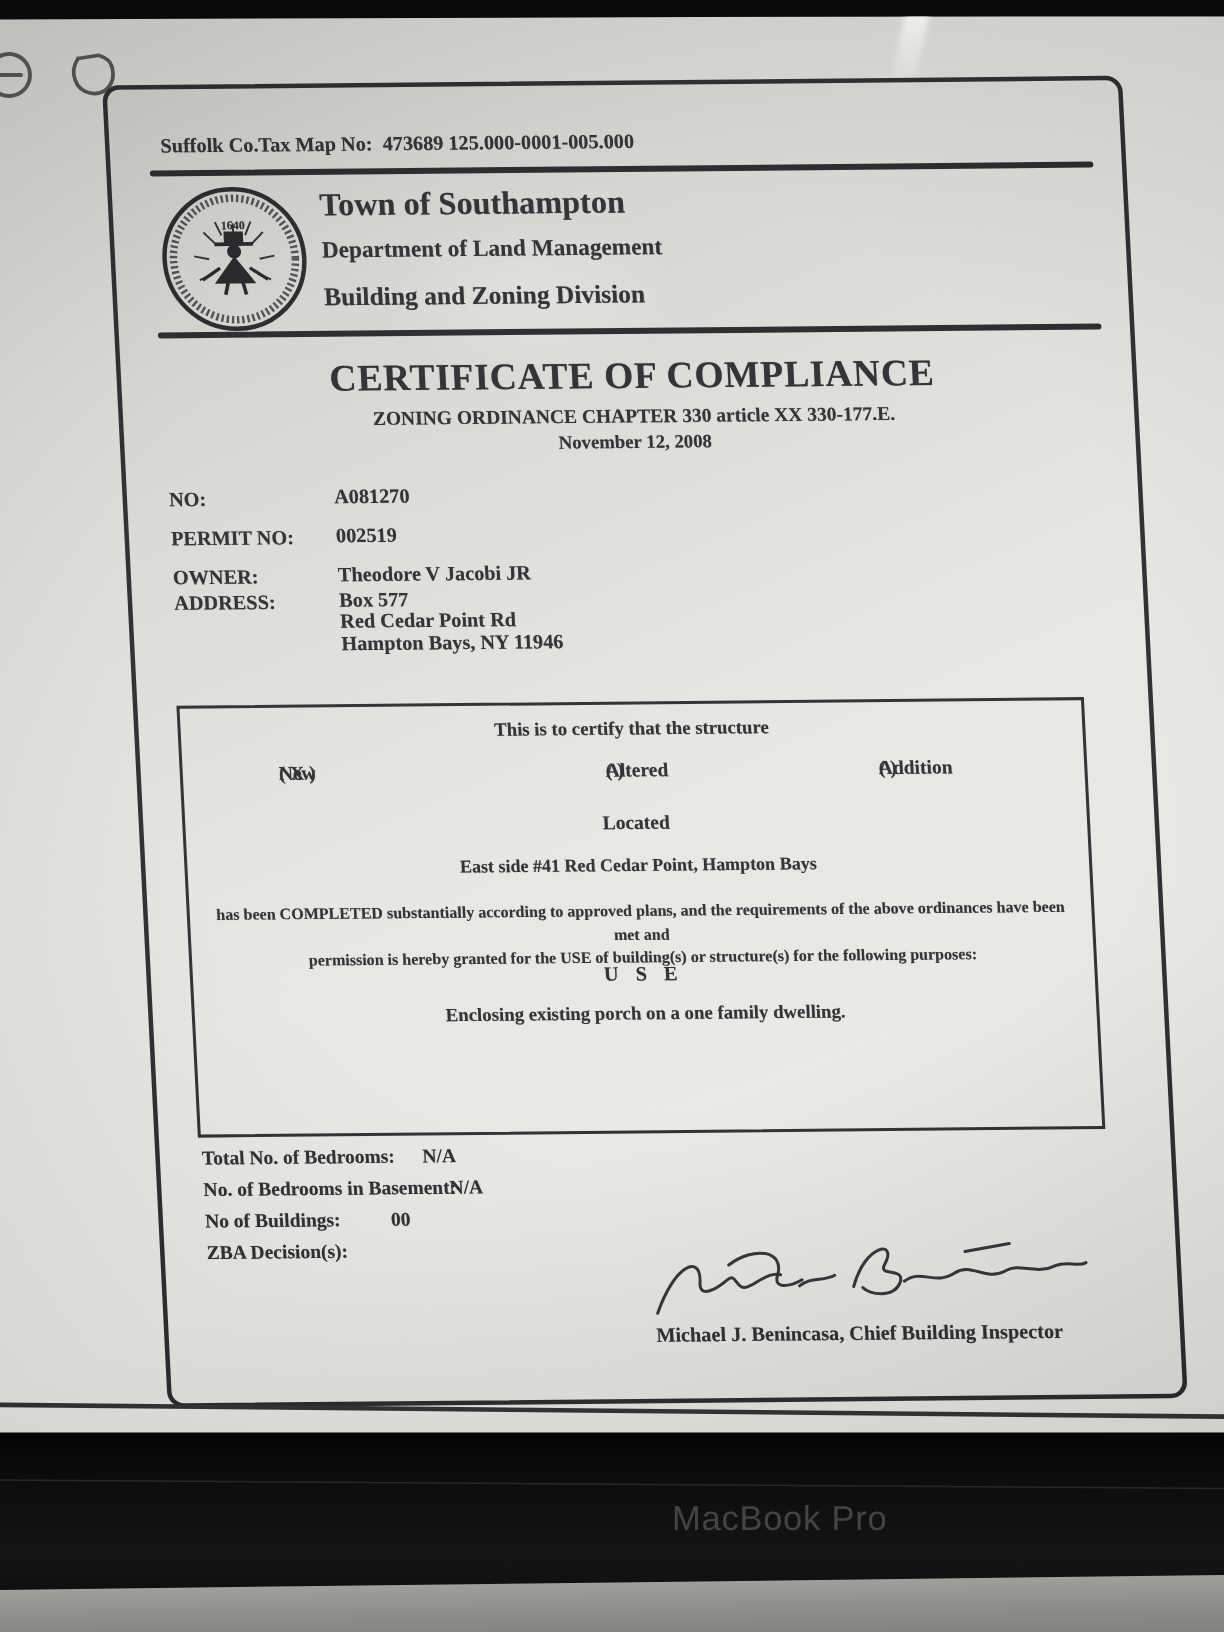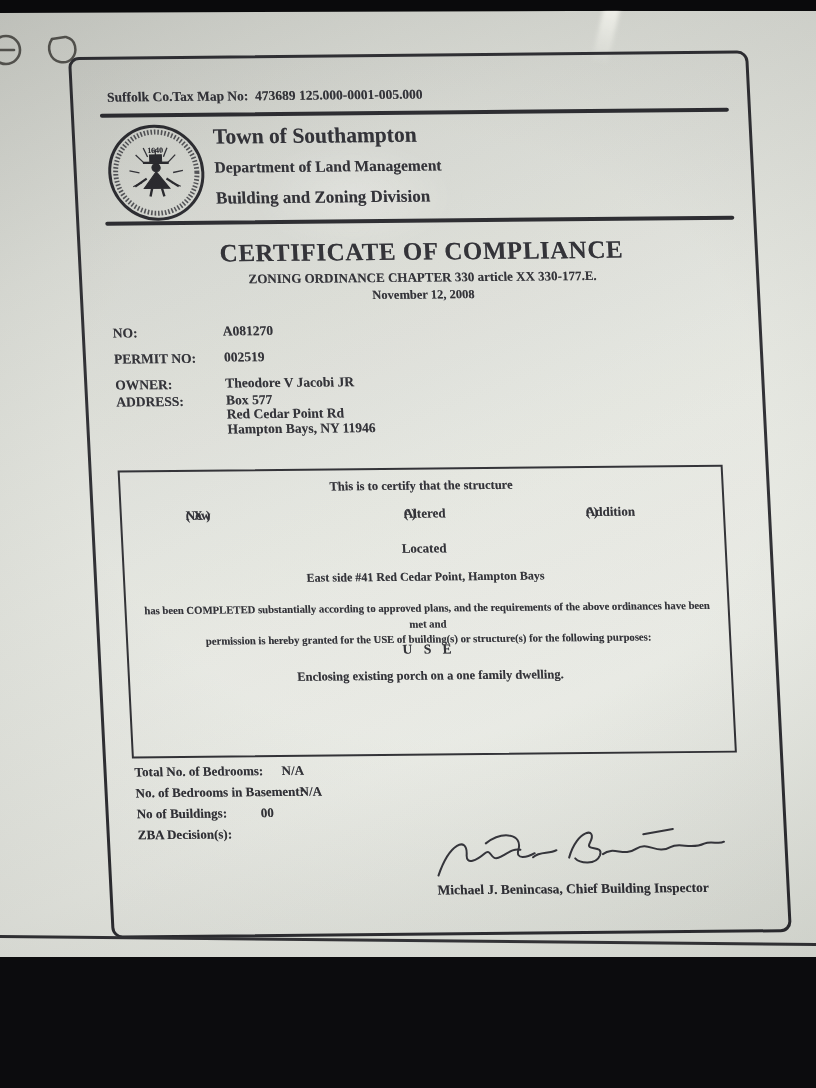--- a/index.html
+++ b/index.html
@@ -217,14 +217,19 @@
         </g>
       </svg>
       <div class="signer">Michael J. Benincasa, Chief Building Inspector</div>
     </div>
 
     <div class="scan-line"></div>
   </div>
 
   <div class="bezel-top"></div>
 
+  <div class="bezel-bottom">
+    <div class="bezel-seam"></div>
+    <div class="brand">MacBook Pro</div>
+    <div class="deck"></div>
+  </div>
 
 </div>
 
 </body></html>

